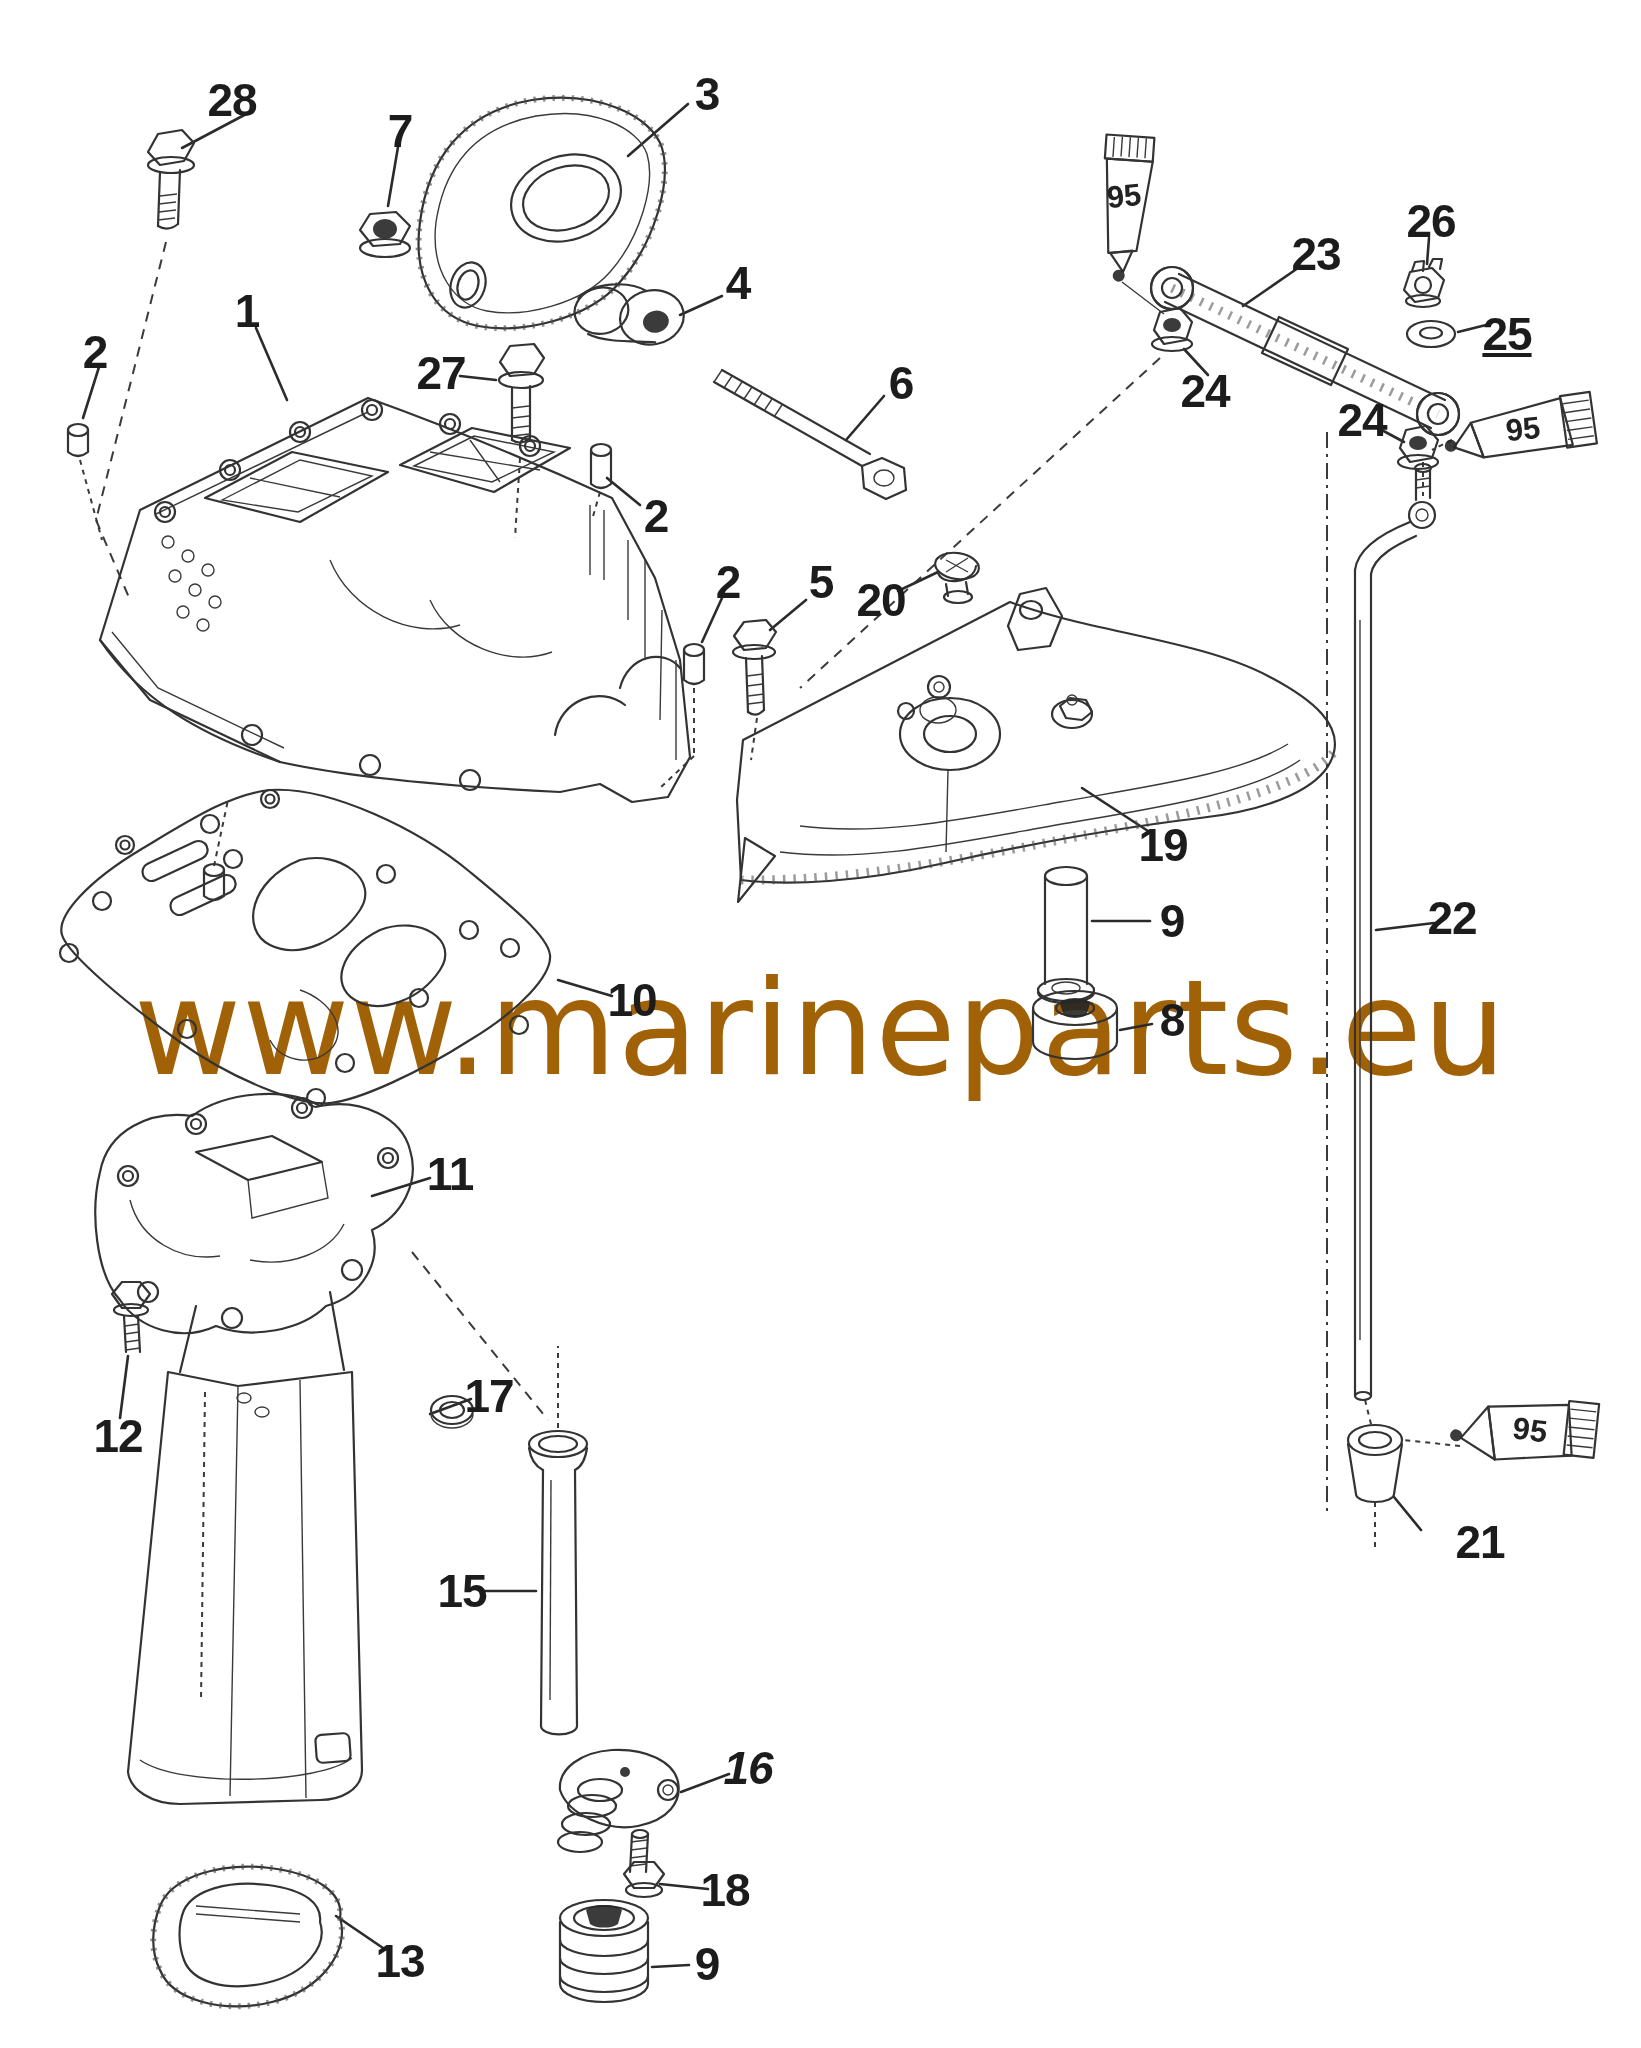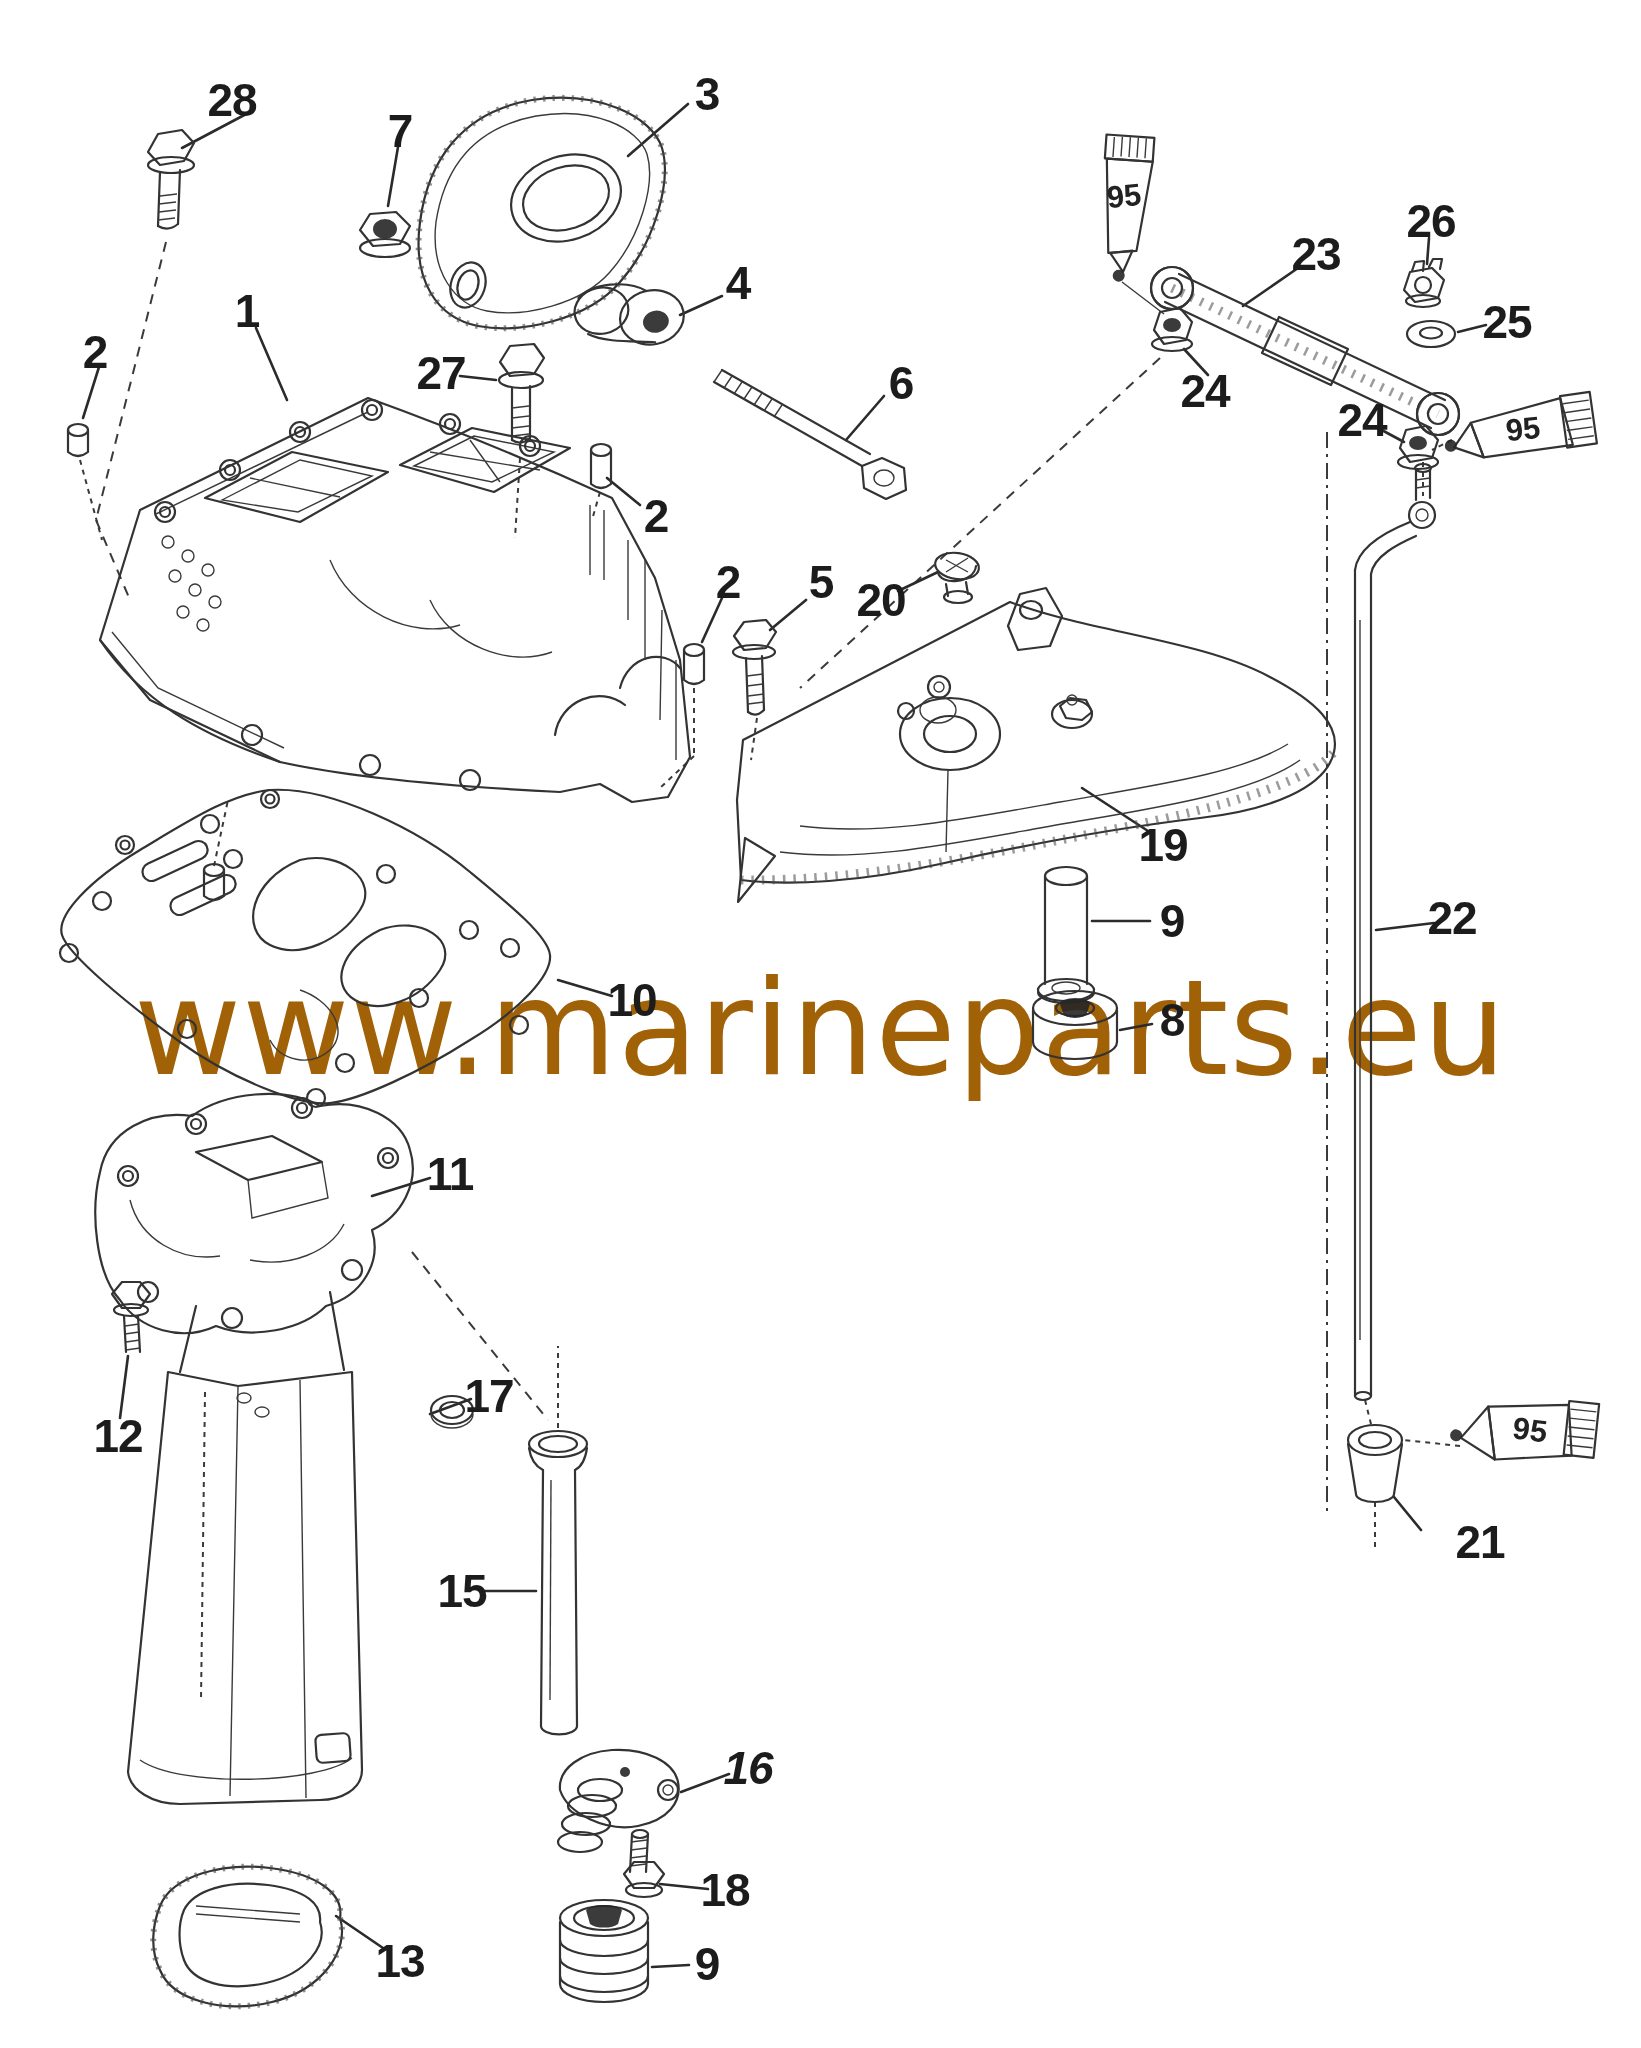--- a/index.html
+++ b/index.html
@@ -438,21 +438,21 @@
       <path class="ln" d="M560,1984 A44,18 0 0 0 648,1984"></path>
     </g>
   </svg>
 
   <div id="callouts">
       <div class="callout" style="left: 232px; top: 100px;">28</div>
       <div class="callout" style="left: 707px; top: 94px;">3</div>
       <div class="callout" style="left: 400px; top: 131px;">7</div>
       <div class="callout" style="left: 1431px; top: 221px; text-align: right;">26</div>
       <div class="callout" style="left: 1316px; top: 254px;">23</div>
-      <div class="callout" style="left: 1507px; top: 322px;">25</div>
+      <div class="callout" style="left: 1507px; top: 334px; text-decoration: underline;">25</div>
       <div class="callout" style="left: 738px; top: 283px;">4</div>
       <div class="callout" style="left: 247px; top: 311px;">1</div>
       <div class="callout" style="left: 441px; top: 373px;">27</div>
       <div class="callout" style="left: 901px; top: 383px;">6</div>
       <div class="callout" style="left: 1205px; top: 391px;">24</div>
       <div class="callout" style="left: 1362px; top: 420px;">24</div>
       <div class="callout" style="left: 95px; top: 352px;">2</div>
       <div class="callout" style="left: 656px; top: 516px;">2</div>
       <div class="callout" style="left: 728px; top: 582px;">2</div>
       <div class="callout" style="left: 821px; top: 582px;">5</div>

